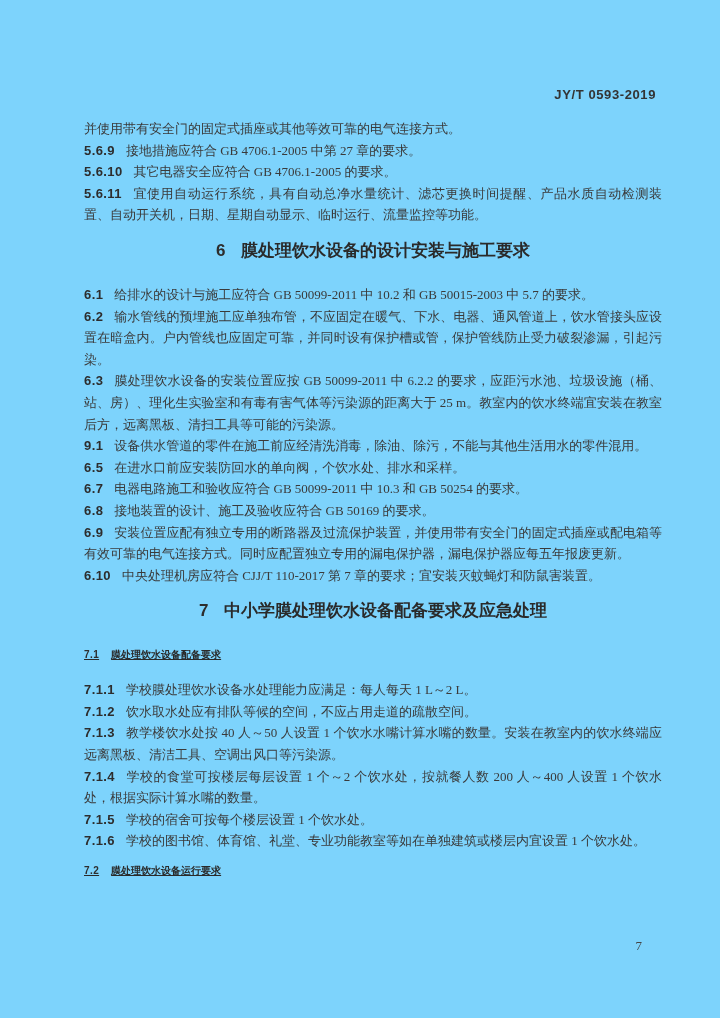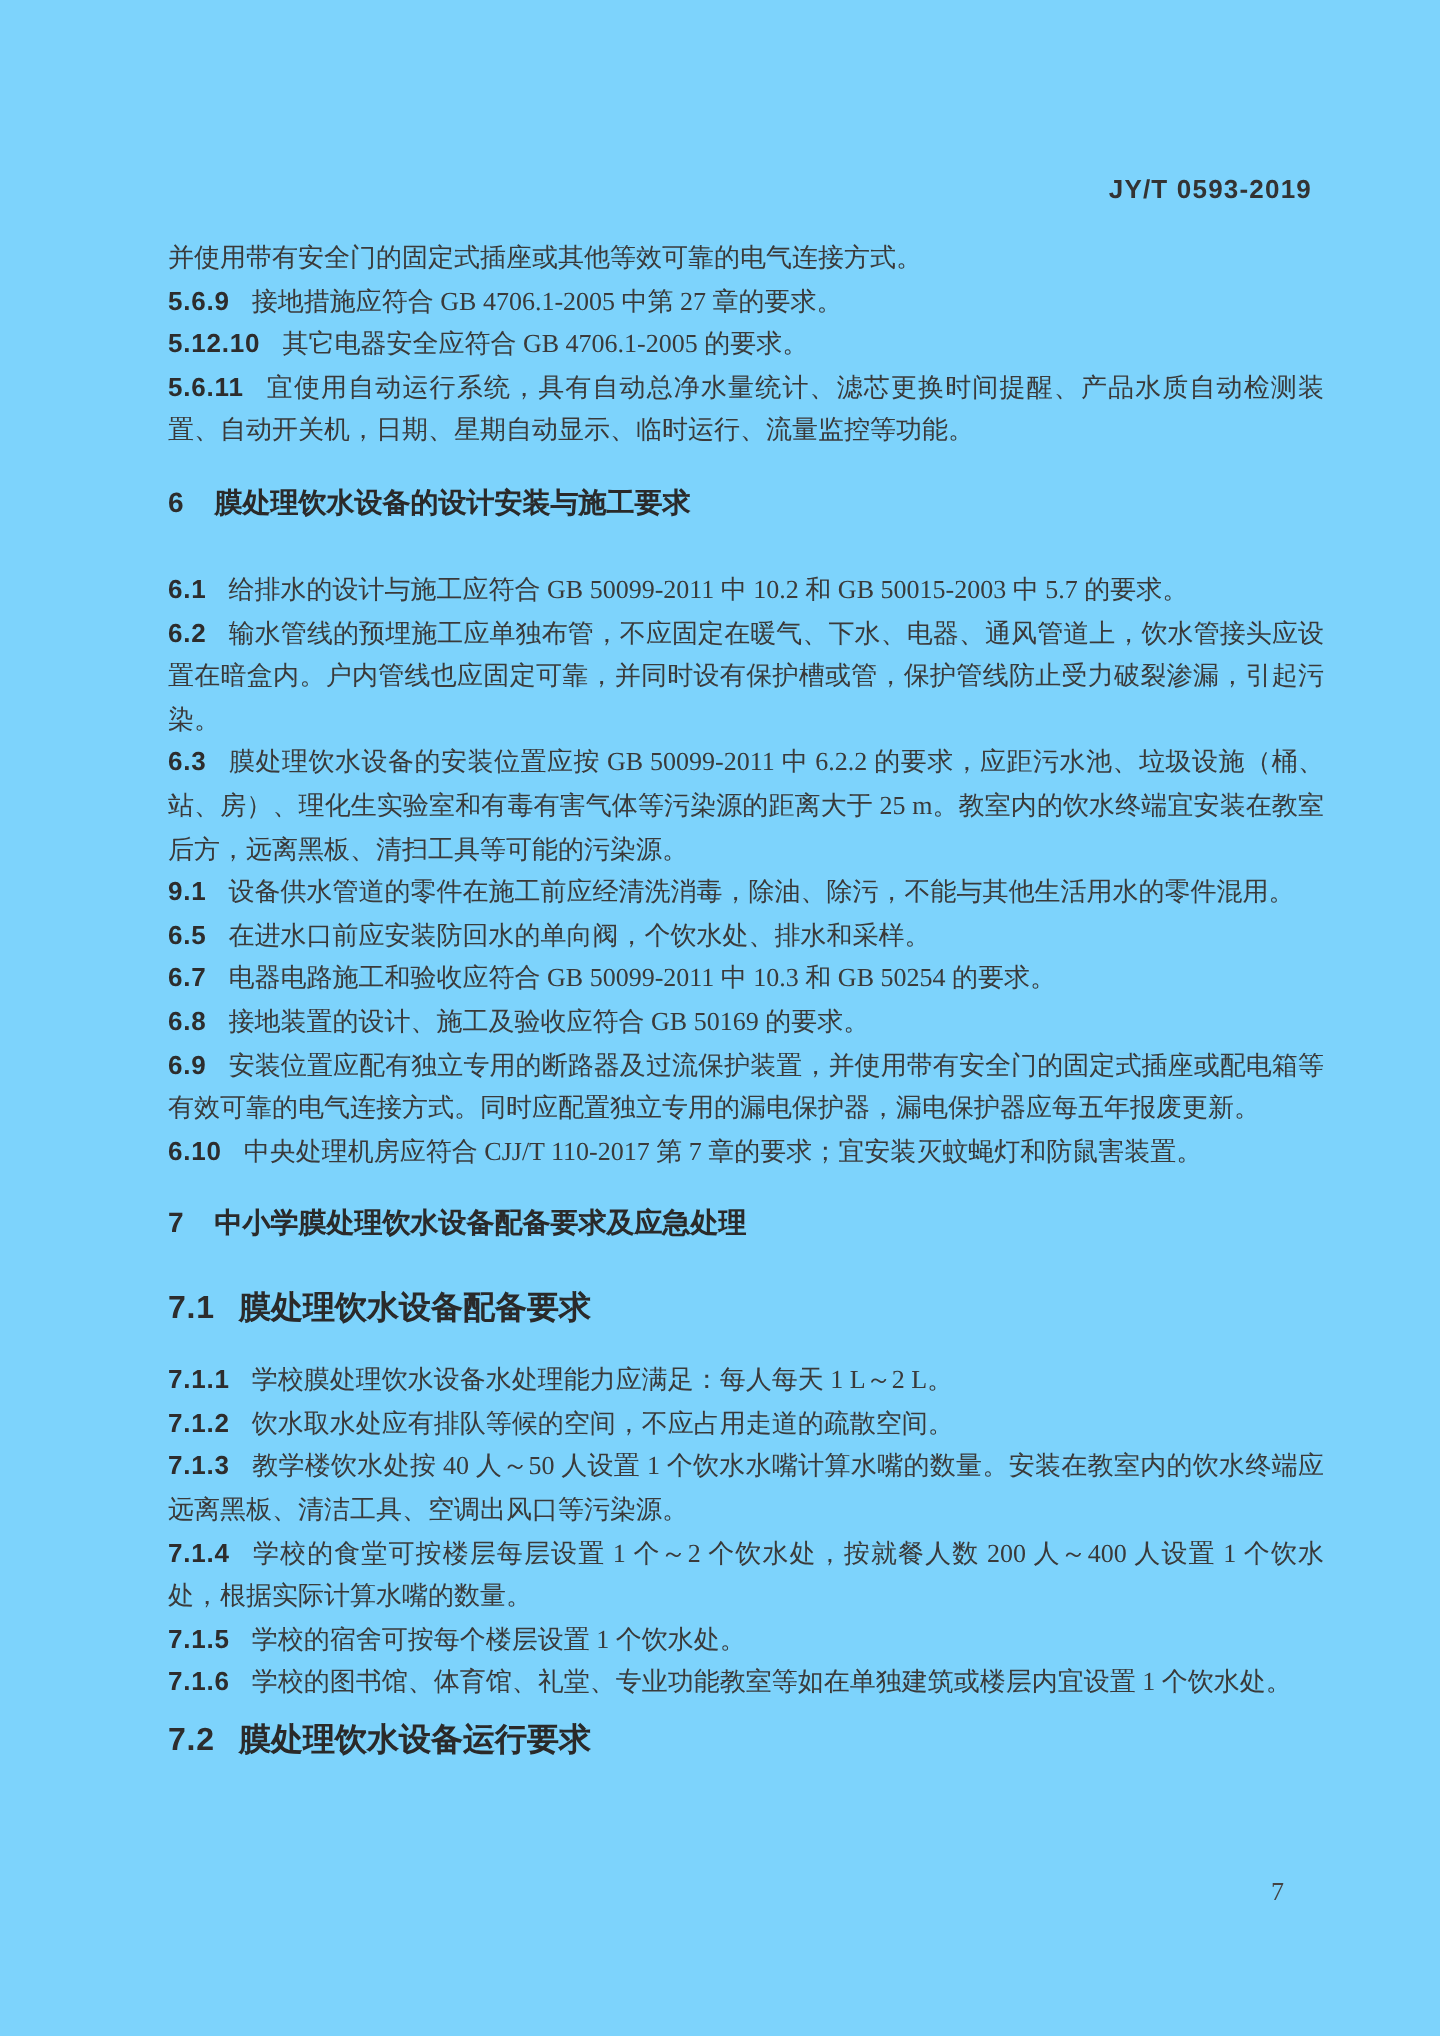--- a/index.html
+++ b/index.html
@@ -37,35 +37,36 @@
     font-family:"Liberation Sans","DejaVu Sans",sans-serif;
     font-weight:bold;
     color:#2d2d2d;
     margin-right:11px;
     letter-spacing:0.4px;
     white-space:nowrap;
   }
   .h1{
     font-family:"Liberation Sans","DejaVu Sans",sans-serif;
     font-weight:bold;
-    font-size:14px;
+    font-size:17px;
     line-height:22px;
     color:#2a2a2a;
     margin:14px 0 22px 0;
-    text-align:left;
+    text-align:center;
   }
   .h1 .num{margin-right:15px;}
   .h2{
     font-family:"Liberation Sans","DejaVu Sans",sans-serif;
     font-weight:bold;
-    font-size:16px;
+    font-size:10px;
     line-height:22px;
     color:#2a2a2a;
     margin:20px 0 13px 0;
     text-align:left;
+    text-decoration:underline;
   }
   .h2.tight{margin-top:8px;}
   .h2 .num{margin-right:12px;}
   .pageno{
     position:absolute;
     right:78px;
     bottom:64px;
     font-size:13px;
     color:#444;
     font-family:"Liberation Serif","DejaVu Serif",serif;
@@ -76,21 +77,21 @@
 
 <div class="page">
   <div class="content">
 
     <div class="doc-code">JY/T 0593-2019</div>
 
     <p class="para"><span>并使用带有安全门的固定式插座或其他等效可靠的电气连接方式。</span></p>
 
     <p class="para"><span class="num">5.6.9</span><span>接地措施应符合 GB 4706.1-2005 中第 27 章的要求。</span></p>
 
-    <p class="para"><span class="num">5.12.10</span><span>其它电器安全应符合 GB 4706.1-2005 的要求。</span></p>
+    <p class="para"><span class="num">5.6.10</span><span>其它电器安全应符合 GB 4706.1-2005 的要求。</span></p>
 
     <p class="para"><span class="num">5.6.11</span><span>宜使用自动运行系统，具有自动总净水量统计、滤芯更换时间提醒、产品水质自动检测装置、自动开关机，日期、星期自动显示、临时运行、流量监控等功能。</span></p>
 
     <div class="h1"><span class="num">6</span><span>膜处理饮水设备的设计安装与施工要求</span></div>
 
     <p class="para"><span class="num">6.1</span><span>给排水的设计与施工应符合 GB 50099-2011 中 10.2 和 GB 50015-2003 中 5.7 的要求。</span></p>
 
     <p class="para"><span class="num">6.2</span><span>输水管线的预埋施工应单独布管，不应固定在暖气、下水、电器、通风管道上，饮水管接头应设置在暗盒内。户内管线也应固定可靠，并同时设有保护槽或管，保护管线防止受力破裂渗漏，引起污染。</span></p>
 
     <p class="para"><span class="num">6.3</span><span>膜处理饮水设备的安装位置应按 GB 50099-2011 中 6.2.2 的要求，应距污水池、垃圾设施（桶、站、房）、理化生实验室和有毒有害气体等污染源的距离大于 25 m。教室内的饮水终端宜安装在教室后方，远离黑板、清扫工具等可能的污染源。</span></p>

